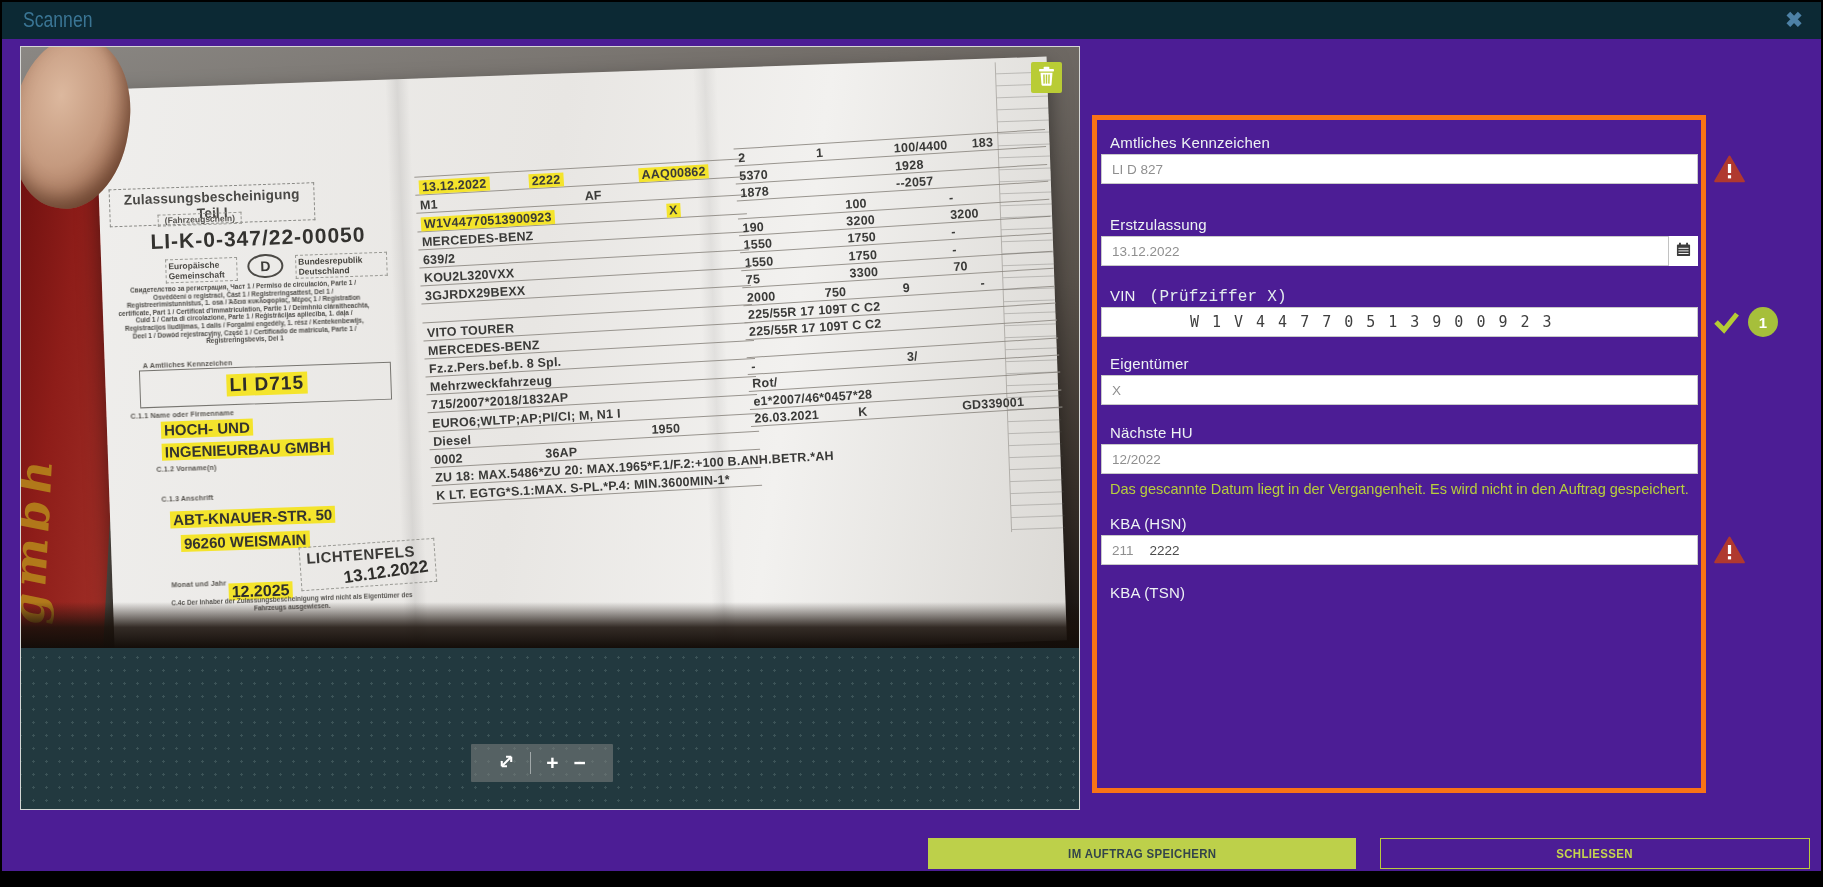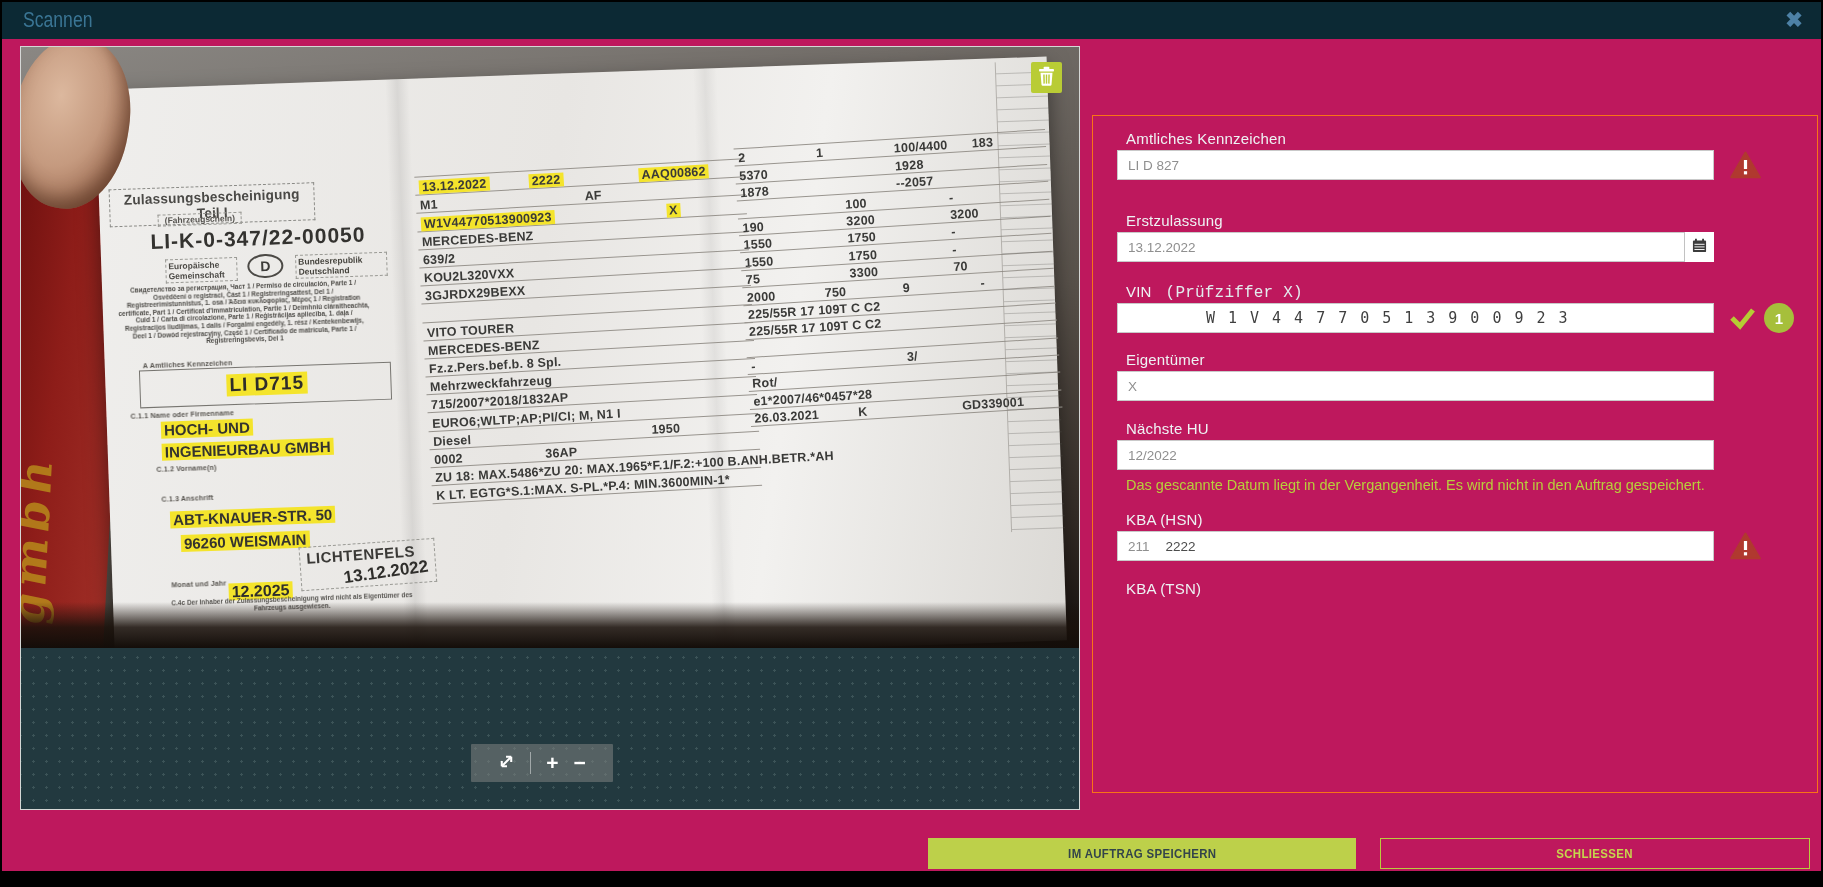--- a/index.html
+++ b/index.html
@@ -1,19 +1,19 @@
 <!DOCTYPE html>
 <html><head>
 <meta charset="utf-8">
 <style>
   html,body{margin:0;padding:0;background:#000;}
   *{box-sizing:border-box;}
   .stage{position:relative;width:1823px;height:887px;background:#000;overflow:hidden;
          font-family:"Liberation Sans",sans-serif;}
-  .window{position:absolute;left:2px;top:2px;width:1819px;height:869px;background:#be185d;}
+  .window{position:absolute;left:2px;top:2px;width:1819px;height:869px;background:#4c1d95;}
   
   .titlebar{position:absolute;left:0;top:0;width:100%;height:37px;background:#0c2934;}
   .title{position:absolute;left:21px;top:5px;font-size:22px;color:#3a7594;
          transform:scaleX(.8);transform-origin:left center;letter-spacing:0;}
   .closebtn{position:absolute;right:14px;top:5px;width:26px;height:26px;color:#4d81a6;
             font-size:21px;font-weight:700;text-align:center;line-height:26px;cursor:pointer;}
   
   .viewer{position:absolute;left:18px;top:44px;width:1060px;height:764px;
           border:1px solid #d5d7d5;background:#22393f;
           background-image:radial-gradient(circle,rgba(190,216,210,.17) 1px,transparent 1.4px);
@@ -90,22 +90,22 @@
   .zoombar{position:absolute;left:450px;top:697px;width:142px;height:38px;border-radius:1px;
          background:rgba(128,131,130,.55);display:flex;align-items:center;justify-content:center;
          gap:15px;z-index:6;}
   .zsep{width:1px;height:22px;background:rgba(255,255,255,.45);}
   .zbtn{color:#fff;font-size:21px;font-weight:700;line-height:20px;cursor:pointer;}
   
   .tabs{position:absolute;left:1090px;top:71px;height:42px;display:flex;z-index:2;}
   .tab{height:42px;display:flex;align-items:center;justify-content:center;font-size:15px;cursor:pointer;}
   .tab-inactive{width:133px;background:#f3f3f0;color:#3a3a3a;}
   .tab-active{width:100px;background:#3f7e9d;color:#fff;}
-  .formbox{position:absolute;left:1090px;top:113px;width:726px;height:678px;border:1px solid #f97316;
-         padding:0 0 0 24px;}
+  .formbox{position:absolute;left:1090px;top:113px;width:614px;height:678px;border:5px solid #f97316;
+         padding:0 0 0 4px;}
   .f-label{margin:0 0 3px 9px;height:17px;font-size:15px;color:#eef3f4;letter-spacing:.2px;}
   .f-note{margin-left:14px;font-size:16px;color:#e3ecee;font-family:Liberation Mono, monospace;}
   .f-row{position:relative;width:597px;}
   .f-input{width:597px;height:30px;background:#fff;border:1px solid #c9c9c9;display:flex;
          align-items:center;padding-left:10px;font-size:13.5px;color:#8f8f8f;cursor:text;}
   .vin-input{font-family:"DejaVu Sans Mono",monospace;font-size:15px;color:#3f3f3f;
          letter-spacing:13px;padding-left:88px;}
   .hsn-val{color:#4c4c4c;margin-left:16px;}
   .cal-seg{position:absolute;right:0;top:0;width:30px;height:30px;border-left:1px solid #c2c2c2;
          display:flex;align-items:center;justify-content:center;cursor:pointer;background:#fff;}

